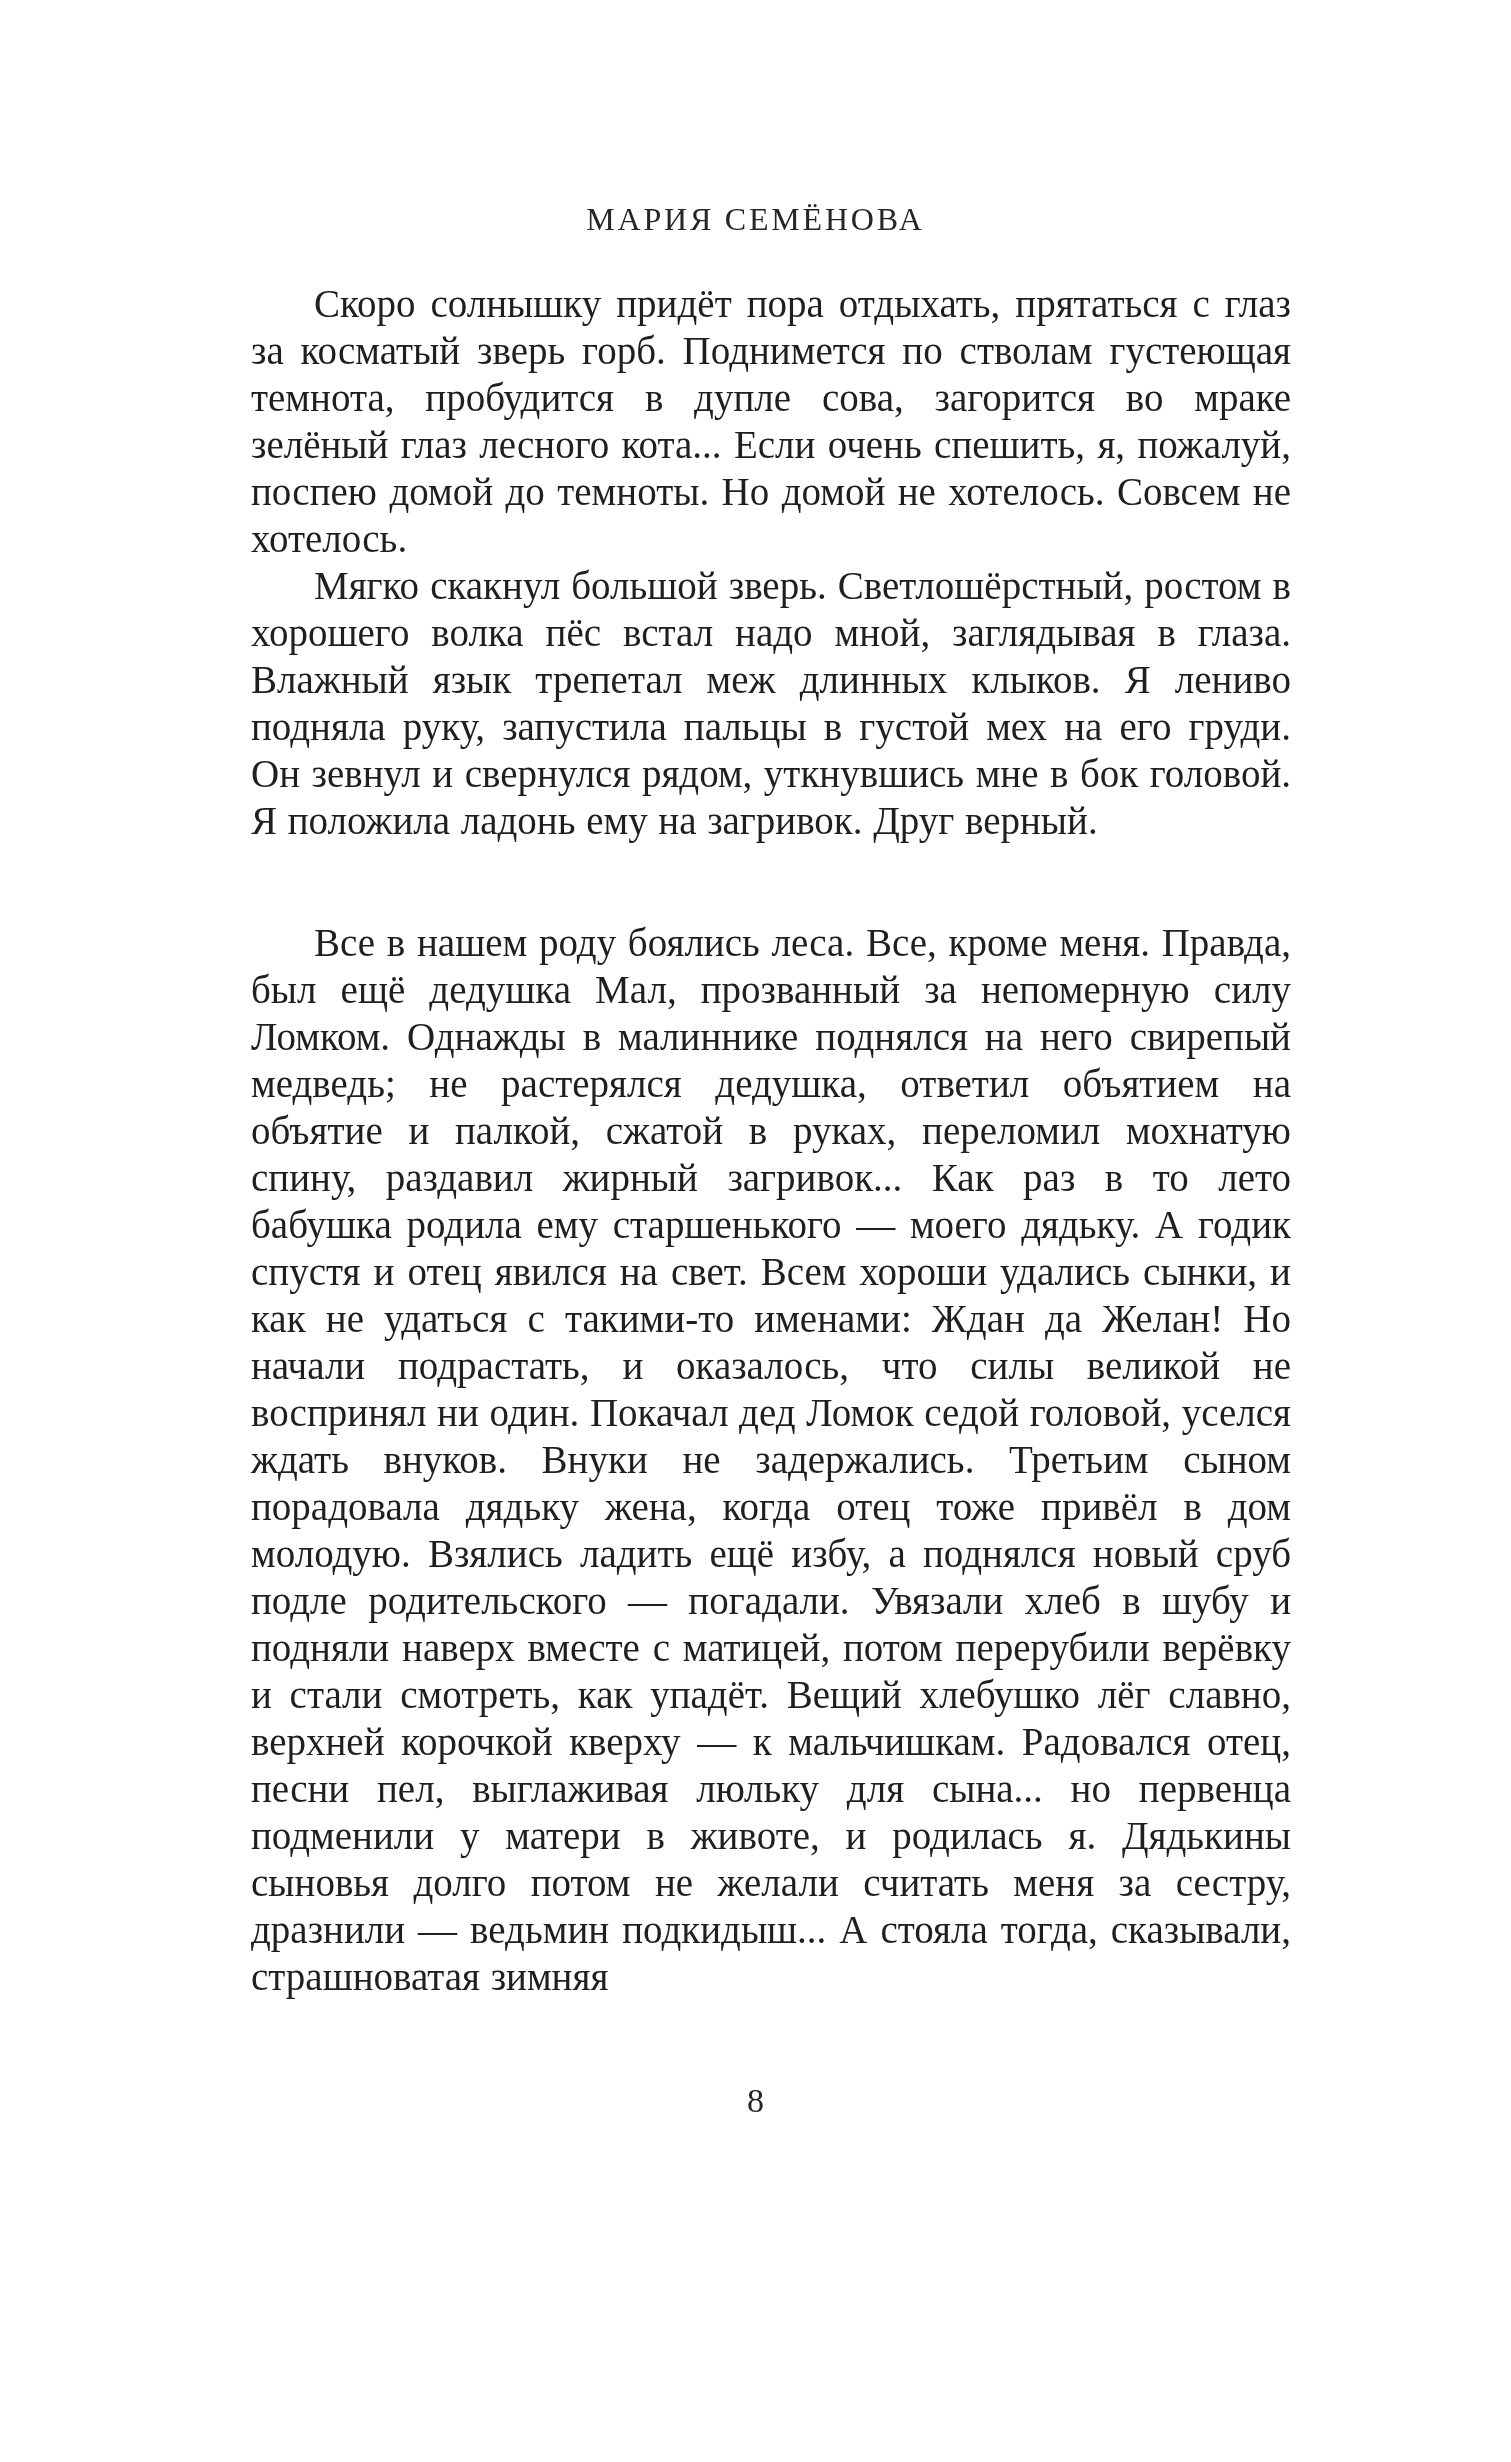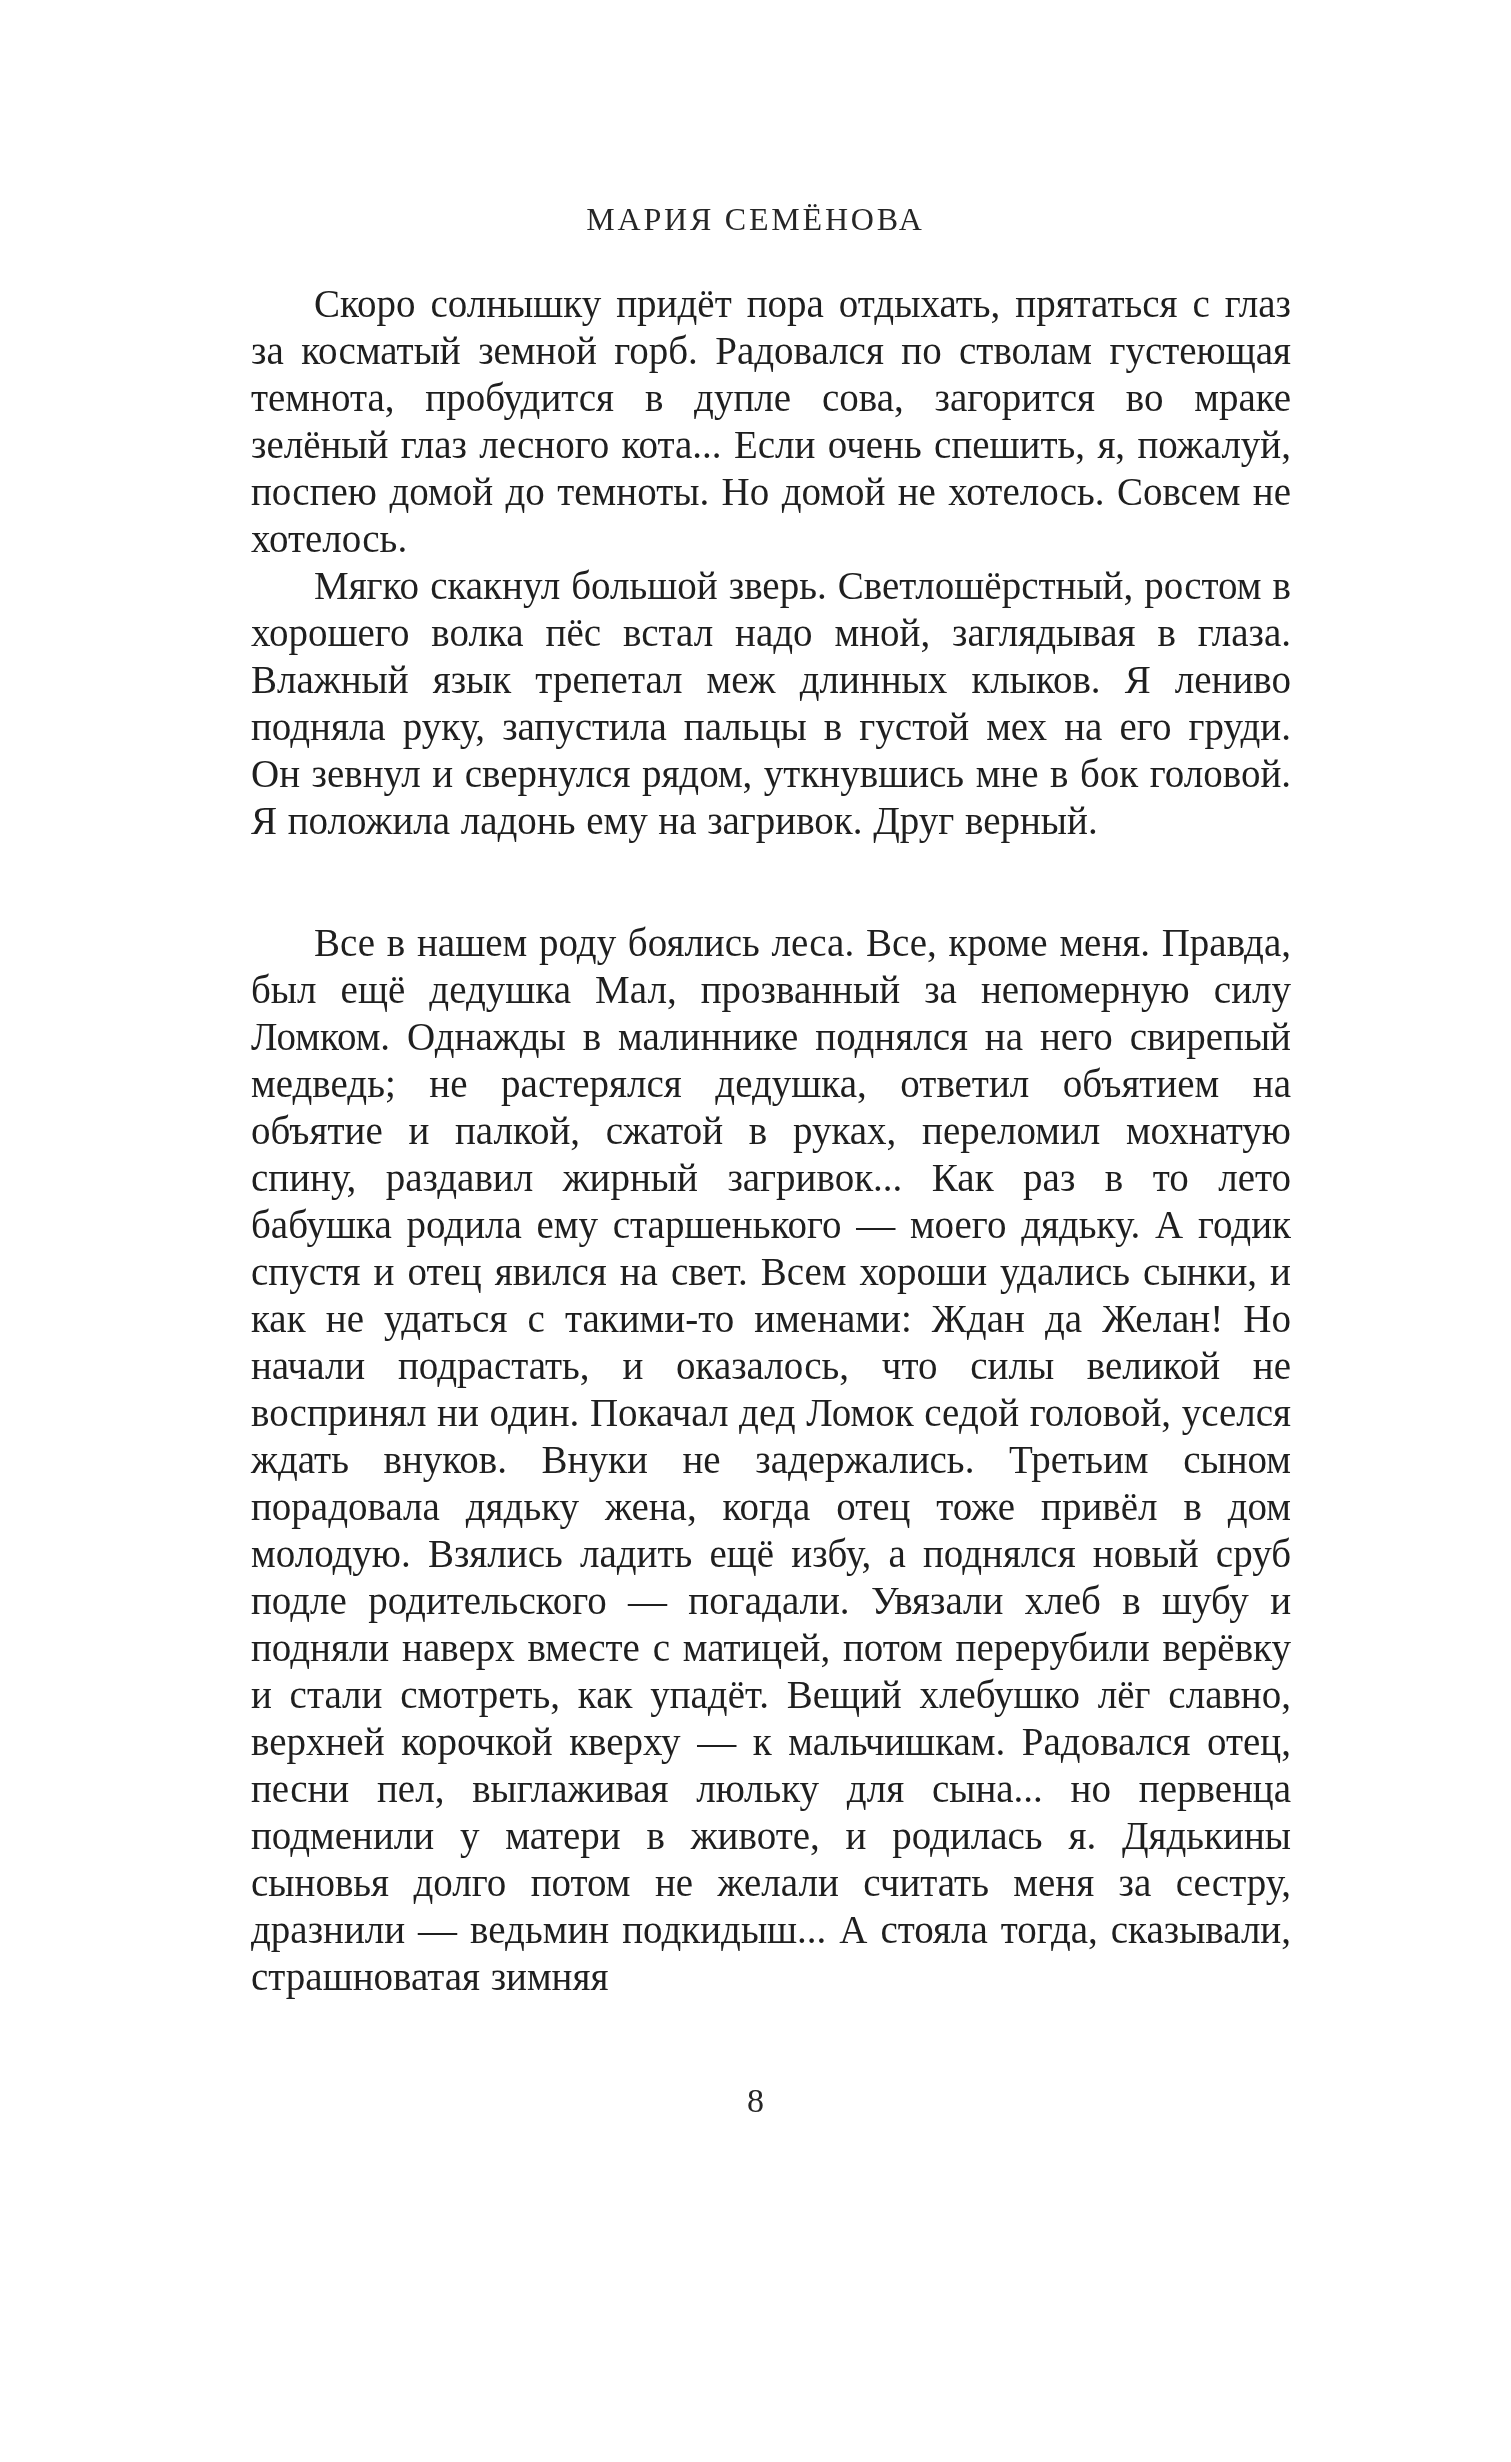--- a/index.html
+++ b/index.html
@@ -57,21 +57,21 @@
   }
 </style>
 </head>
 <body>
 
 <div class="book-page">
 
   <div class="running-header">МАРИЯ СЕМЁНОВА</div>
 
   <div class="text-block">
-    <p>Скоро солнышку придёт пора отдыхать, прятаться с глаз за косматый земной горб. Радовался по стволам густеющая темнота, пробудится в дупле сова, загорится во мраке зелёный глаз лесного кота... Если очень спешить, я, пожалуй, поспею домой до темноты. Но домой не хотелось. Совсем не хотелось.</p>
+    <p>Скоро солнышку придёт пора отдыхать, прятаться с глаз за косматый зверь горб. Поднимется по стволам густеющая темнота, пробудится в дупле сова, загорится во мраке зелёный глаз лесного кота... Если очень спешить, я, пожалуй, поспею домой до темноты. Но домой не хотелось. Совсем не хотелось.</p>
     <p>Мягко скакнул большой зверь. Светлошёрстный, ростом в хорошего волка пёс встал надо мной, заглядывая в глаза. Влажный язык трепетал меж длинных клыков. Я лениво подняла руку, запустила пальцы в густой мех на его груди. Он зевнул и свернулся рядом, уткнувшись мне в бок головой. Я положила ладонь ему на загривок. Друг верный.</p>
     <p class="section-start">Все в нашем роду боялись леса. Все, кроме меня. Правда, был ещё дедушка Мал, прозванный за непомерную силу Ломком. Однажды в малиннике поднялся на него свирепый медведь; не растерялся дедушка, ответил объятием на объятие и палкой, сжатой в руках, переломил мохнатую спину, раздавил жирный загривок... Как раз в то лето бабушка родила ему старшенького — моего дядьку. А годик спустя и отец явился на свет. Всем хороши удались сынки, и как не удаться с такими-то именами: Ждан да Желан! Но начали подрастать, и оказалось, что силы великой не воспринял ни один. Покачал дед Ломок седой головой, уселся ждать внуков. Внуки не задержались. Третьим сыном порадовала дядьку жена, когда отец тоже привёл в дом молодую. Взялись ладить ещё избу, а поднялся новый сруб подле родительского — погадали. Увязали хлеб в шубу и подняли наверх вместе с матицей, потом перерубили верёвку и стали смотреть, как упадёт. Вещий хлебушко лёг славно, верхней корочкой кверху — к мальчишкам. Радовался отец, песни пел, выглаживая люльку для сына... но первенца подменили у матери в животе, и родилась я. Дядькины сыновья долго потом не желали считать меня за сестру, дразнили — ведьмин подкидыш... А стояла тогда, сказывали, страшноватая зимняя</p>
   </div>
 
   <div class="page-number">8</div>
 
 </div>
 
 
 </body></html>

